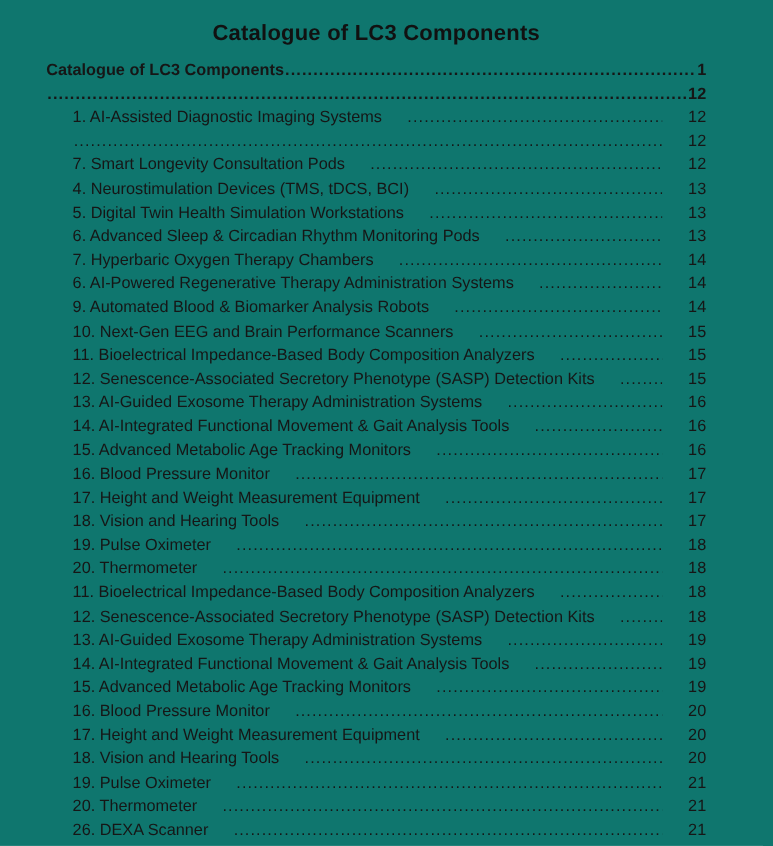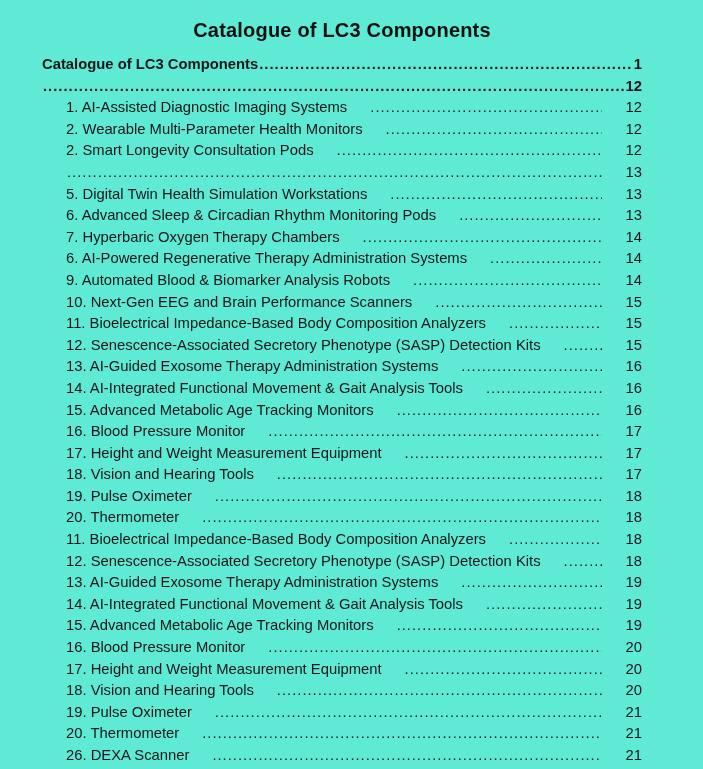--- a/index.html
+++ b/index.html
@@ -12,21 +12,21 @@
     height: 769px;
     overflow: hidden;
     font-family: "Liberation Sans", sans-serif;
     color: #161616;
   }
   .doc {
     box-sizing: border-box;
     width: 703px;
     height: 769px;
     padding: 16px 61px 0 42px;
-    background: #5eead4;
+    background: #0f766e;
   }
   .title {
     margin: 0 0 10px 0;
     font-size: 20px;
     line-height: 28px;
     font-weight: 700;
     text-align: center;
     letter-spacing: 0.2px;
     color: #111111;
   }
@@ -80,30 +80,30 @@
       <div class="row level1">
     <span class="dots">............................................................................................................................................................................................................................................................................................................</span>
     <span class="pagenum">12</span>
   </div>
       <div class="row level2">
     <span class="label">1. AI-Assisted Diagnostic Imaging Systems</span>
     <span class="dots">............................................................................................................................................................................................................................................................................................................</span>
     <span class="pagenum">12</span>
   </div>
       <div class="row level2">
-    <span class="label">2. Wearable Multi-Parameter Health Monitors</span>
-    <span class="dots">............................................................................................................................................................................................................................................................................................................</span>
-    <span class="pagenum">12</span>
-  </div>
-      <div class="row level2">
-    <span class="label">2. Smart Longevity Consultation Pods</span>
-    <span class="dots">............................................................................................................................................................................................................................................................................................................</span>
-    <span class="pagenum">12</span>
-  </div>
-      <div class="row level2">
+    <span class="dots">............................................................................................................................................................................................................................................................................................................</span>
+    <span class="pagenum">12</span>
+  </div>
+      <div class="row level2">
+    <span class="label">7. Smart Longevity Consultation Pods</span>
+    <span class="dots">............................................................................................................................................................................................................................................................................................................</span>
+    <span class="pagenum">12</span>
+  </div>
+      <div class="row level2">
+    <span class="label">4. Neurostimulation Devices (TMS, tDCS, BCI)</span>
     <span class="dots">............................................................................................................................................................................................................................................................................................................</span>
     <span class="pagenum">13</span>
   </div>
       <div class="row level2">
     <span class="label">5. Digital Twin Health Simulation Workstations</span>
     <span class="dots">............................................................................................................................................................................................................................................................................................................</span>
     <span class="pagenum">13</span>
   </div>
       <div class="row level2">
     <span class="label">6. Advanced Sleep &amp; Circadian Rhythm Monitoring Pods</span>

